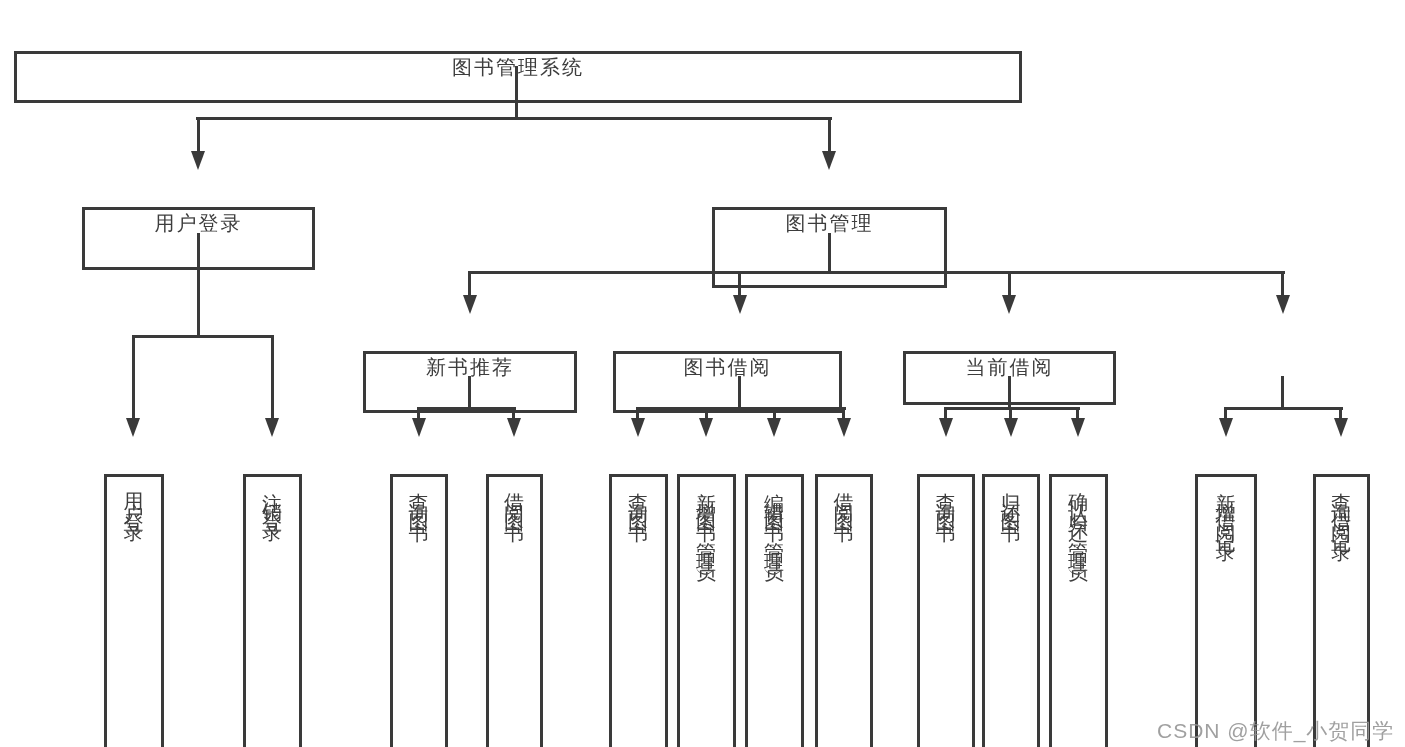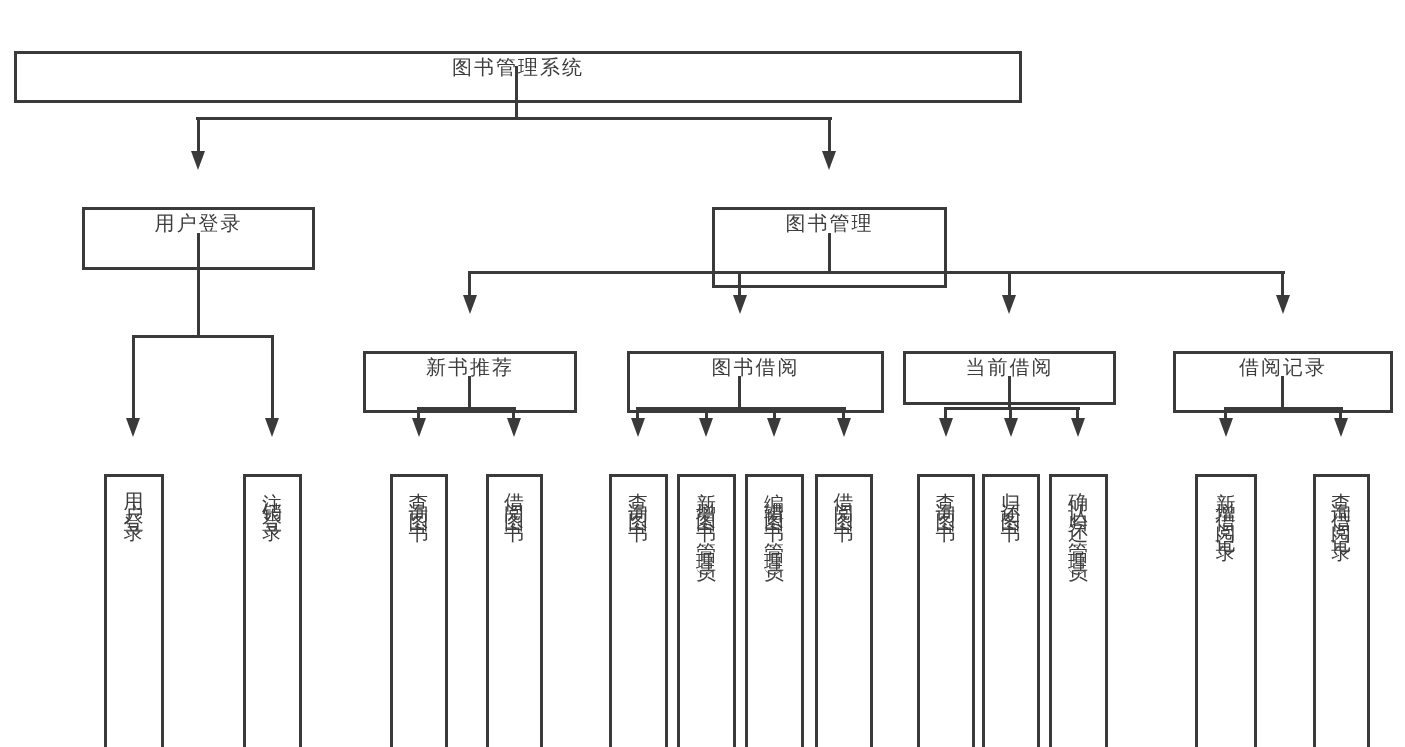--- a/index.html
+++ b/index.html
@@ -83,28 +83,25 @@
   <div class="vl" style="left:738px;top:271px;height:27px;"></div>
   <div class="arrow" style="left:733px;top:295px;"></div>
   <div class="vl" style="left:1008px;top:271px;height:27px;"></div>
   <div class="arrow" style="left:1002px;top:295px;"></div>
   <div class="vl" style="left:1281px;top:271px;height:27px;"></div>
   <div class="arrow" style="left:1276px;top:295px;"></div>
 
   <div class="box hbox" style="left:363px;top:314px;width:214px;height:62px;font-family:Liberation Mono, monospace;">
     <span>新书推荐</span>
   </div>
-  <div class="box hbox" style="left:627px;top:314px;width:257px;height:62px;">
+  <div class="box hbox" style="left:613px;top:314px;width:229px;height:62px;">
     <span>图书借阅</span>
   </div>
   <div class="box hbox" style="left:903px;top:314px;width:213px;height:54px;">
     <span>当前借阅</span>
-  </div>
-  <div class="box hbox" style="left:1173px;top:314px;width:220px;height:62px;">
-    <span>借阅记录</span>
   </div>
 
   <div class="vl" style="left:468px;top:376px;height:34px;"></div>
   <div class="hl" style="left:417px;top:407px;width:99px;"></div>
   <div class="vl" style="left:417px;top:407px;height:14px;"></div>
   <div class="arrow" style="left:412px;top:418px;"></div>
   <div class="vl" style="left:512px;top:407px;height:14px;"></div>
   <div class="arrow" style="left:507px;top:418px;"></div>
 
   <div class="vl" style="left:738px;top:376px;height:34px;"></div>
@@ -171,14 +168,15 @@
     <span>确认归还（管理员）</span>
   </div>
 
   <div class="box vbox" style="left:1195px;top:437px;width:62px;height:300px;">
     <span>新增借阅记录</span>
   </div>
   <div class="box vbox" style="left:1313px;top:437px;width:57px;height:300px;">
     <span>查询借阅记录</span>
   </div>
 
+  <div class="watermark">CSDN @软件_小贺同学</div>
 
 </div>
 
 </body></html>

